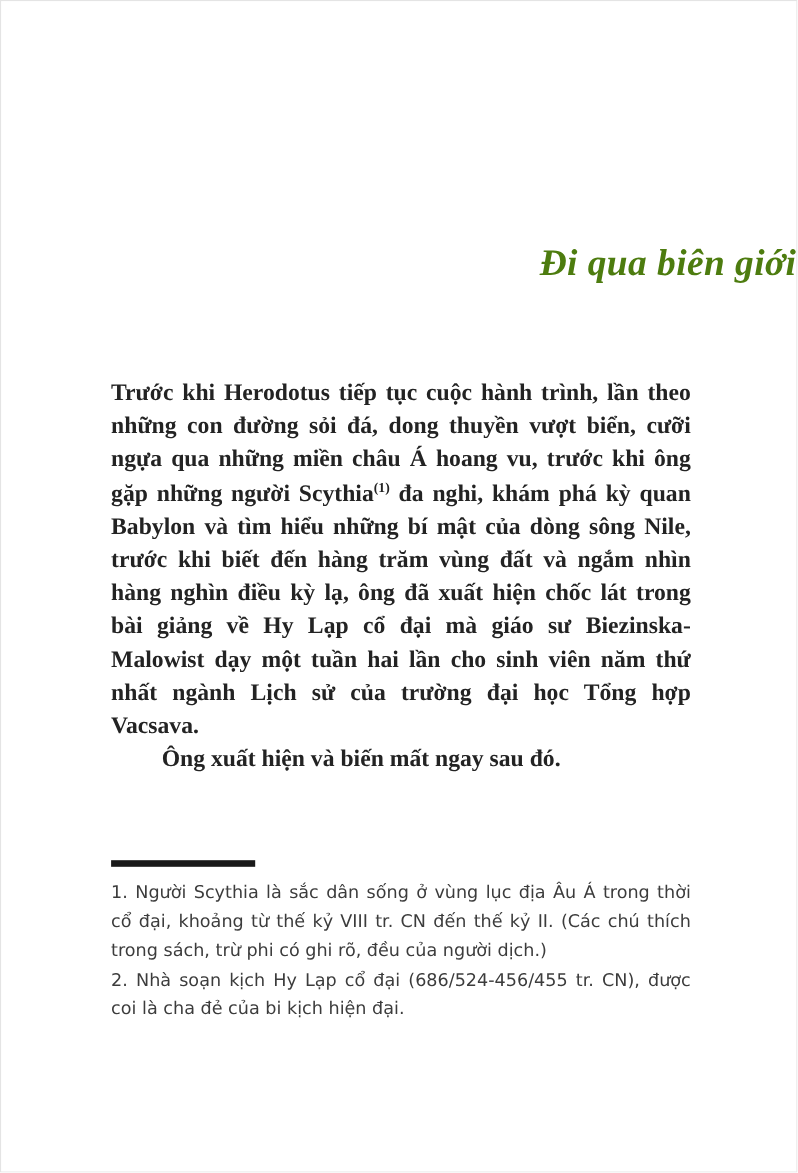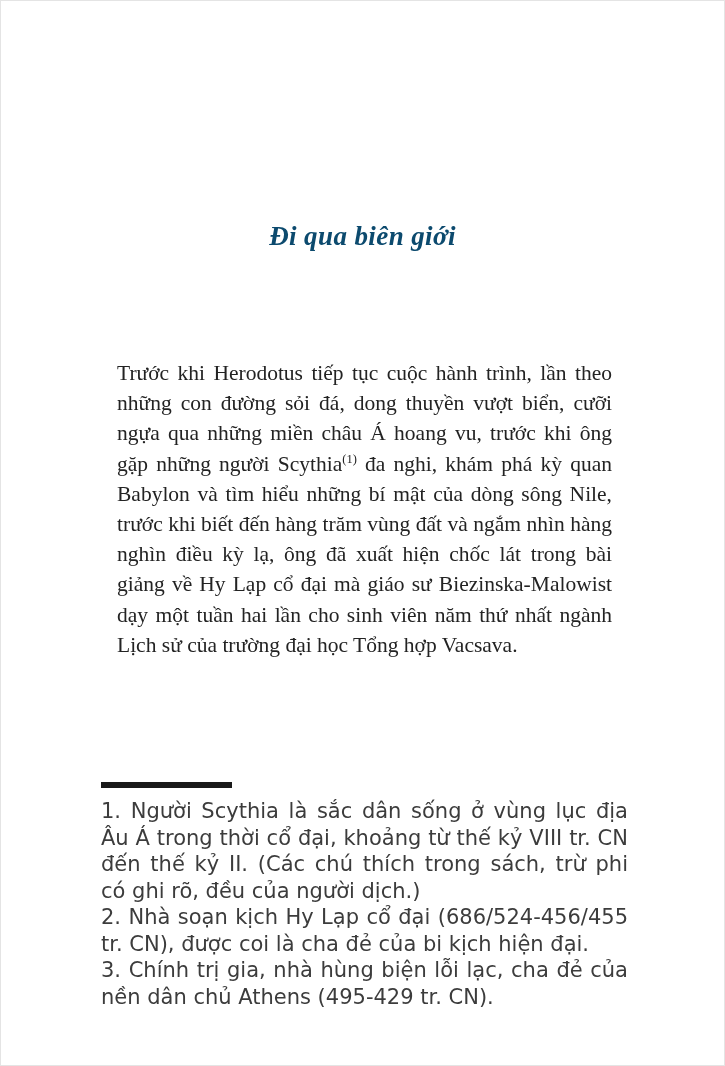--- a/index.html
+++ b/index.html
@@ -15,74 +15,74 @@
     box-sizing: border-box;
     border: 1px solid #e4e4e4;
     overflow: hidden;
   }
   .title {
     position: absolute;
     left: 0;
     right: 0;
     top: 220px;
     margin: 0;
-    text-align: center;
+    text-align: right;
     font-family: "Liberation Serif", "DejaVu Serif", serif;
     font-style: italic;
     font-weight: 700;
-    font-size: 27px;
-    color: #0c4a6e;
+    font-size: 34px;
+    color: #4d7c0f;
     letter-spacing: 0.4px;
   }
   .body-text {
     position: absolute;
     left: 100px;
     width: 527px;
     top: 341px;
     font-family: "Liberation Serif", "DejaVu Serif", serif;
     font-size: 21.5px;
     line-height: 30.2px;
     color: #232323;
     text-align: justify;
   }
-  .para { margin: 16px; }
+  .para { margin: 0; font-weight: bold; }
   .para.indent { text-indent: 46px; }
   sup.fn-ref {
     font-size: 0.58em;
     line-height: 0;
     vertical-align: super;
   }
   .fn-rule {
     position: absolute;
     left: 100px;
     top: 781px;
     width: 131px;
     height: 6px;
     background: #191919;
   }
   .footnotes {
     position: absolute;
     left: 100px;
     width: 527px;
     top: 797px;
     font-family: "DejaVu Sans", "Liberation Sans", sans-serif;
-    font-size: 21px;
+    font-size: 16px;
     line-height: 26.5px;
     color: #3c3c3c;
     text-align: justify;
   }
   .footnote { margin: 0; }
 </style>
 </head>
 <body>
 
 <div class="page">
   <h1 class="title">Đi qua biên giới</h1>
   <div class="body-text">
       <p class="para">Trước khi Herodotus tiếp tục cuộc hành trình, lần theo những con đường sỏi đá, dong thuyền vượt biển, cưỡi ngựa qua những miền châu Á hoang vu, trước khi ông gặp những người Scythia<sup class="fn-ref">(1)</sup> đa nghi, khám phá kỳ quan Babylon và tìm hiểu những bí mật của dòng sông Nile, trước khi biết đến hàng trăm vùng đất và ngắm nhìn hàng nghìn điều kỳ lạ, ông đã xuất hiện chốc lát trong bài giảng về Hy Lạp cổ đại mà giáo sư Biezinska-Malowist dạy một tuần hai lần cho sinh viên năm thứ nhất ngành Lịch sử của trường đại học Tổng hợp Vacsava.</p>
+      <p class="para indent">Ông xuất hiện và biến mất ngay sau đó.</p>
     </div>
   <div class="fn-rule"></div>
   <div class="footnotes">
       <p class="footnote">1. Người Scythia là sắc dân sống ở vùng lục địa Âu Á trong thời cổ đại, khoảng từ thế kỷ VIII tr. CN đến thế kỷ II. (Các chú thích trong sách, trừ phi có ghi rõ, đều của người dịch.)</p>
       <p class="footnote">2. Nhà soạn kịch Hy Lạp cổ đại (686/524-456/455 tr. CN), được coi là cha đẻ của bi kịch hiện đại.</p>
-      <p class="footnote">3. Chính trị gia, nhà hùng biện lỗi lạc, cha đẻ của nền dân chủ Athens (495-429 tr. CN).</p>
     </div>
 </div>
 
 </body></html>

